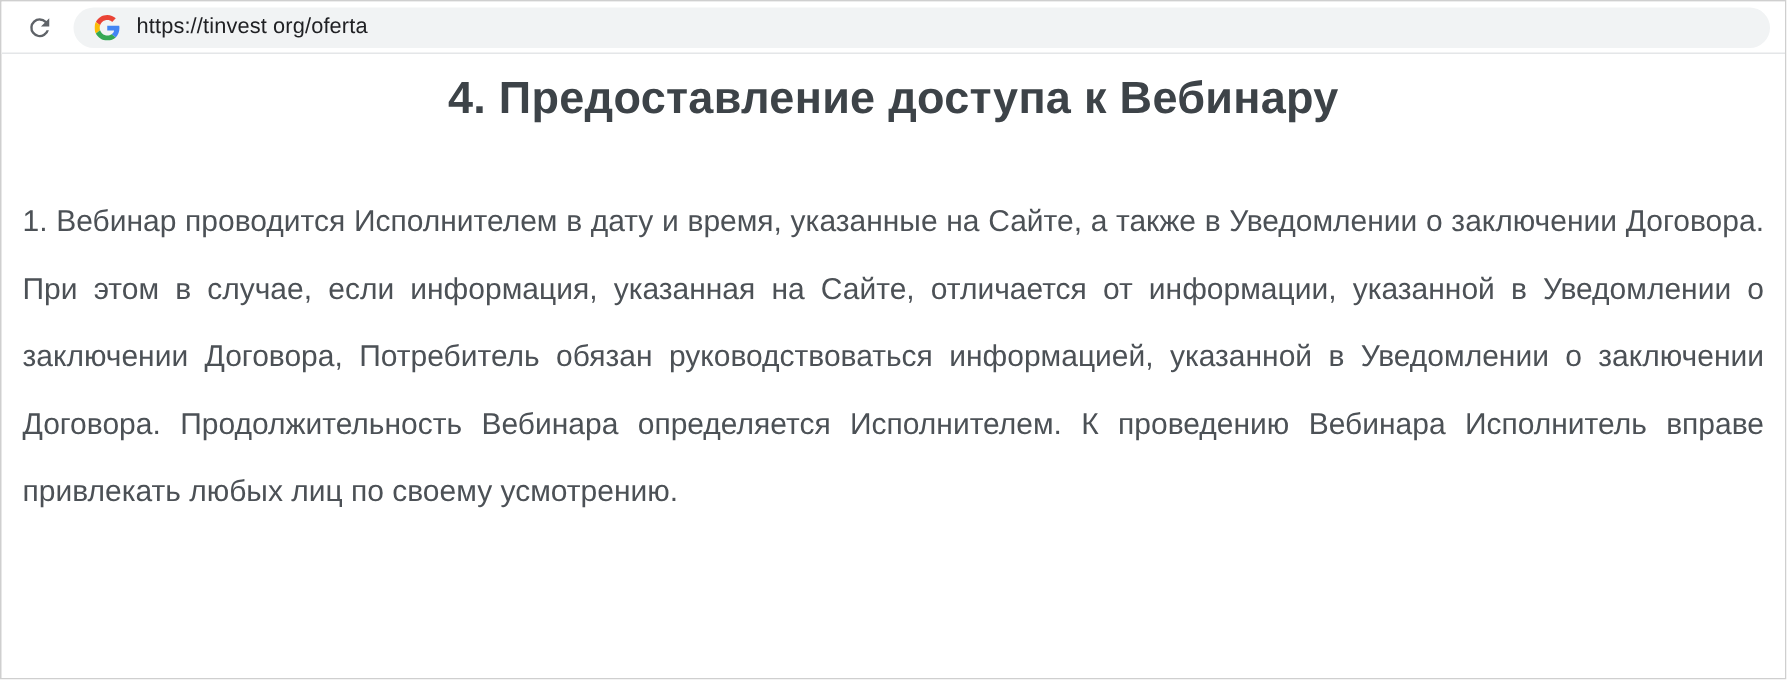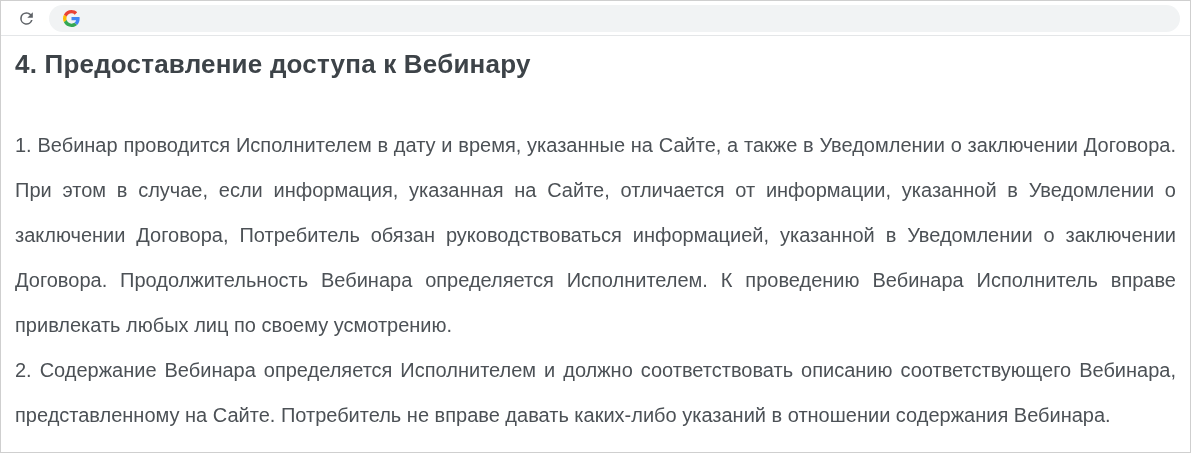--- a/index.html
+++ b/index.html
@@ -51,21 +51,22 @@
   .url-text {
     font-size: 14.5px;
     color: #202124;
     letter-spacing: 0.1px;
     white-space: nowrap;
   }
   
   .content { padding: 0 14px; }
   .page-title {
     margin-top: 13px;
-    font-size: 26px;
+    text-align: center;
+    font-size: 30px;
     font-weight: bold;
     color: #3d4348;
     letter-spacing: 0.2px;
   }
   .doc-text {
     margin-top: 43px;
     font-size: 20px;
     line-height: 45px;
     color: #4c5156;
     text-align: justify;
@@ -89,24 +90,24 @@
 
     <div class="addressbar">
       <span class="g-icon">
         <svg viewBox="0 0 48 48" style="width:17px;height:17px;display:block;">
           <path fill="#EA4335" d="M24 9.5c3.54 0 6.71 1.22 9.21 3.6l6.85-6.85C35.9 2.38 30.47 0 24 0 14.62 0 6.51 5.38 2.56 13.22l7.98 6.19C12.43 13.72 17.74 9.5 24 9.5z"></path>
           <path fill="#4285F4" d="M46.98 24.55c0-1.57-.15-3.09-.38-4.55H24v9.02h12.94c-.58 2.96-2.26 5.48-4.78 7.18l7.73 6c4.51-4.18 7.09-10.36 7.09-17.65z"></path>
           <path fill="#FBBC05" d="M10.53 28.59c-.48-1.45-.76-2.99-.76-4.59s.27-3.14.76-4.59l-7.98-6.19C.92 16.46 0 20.12 0 24c0 3.88.92 7.54 2.56 10.78l7.97-6.19z"></path>
           <path fill="#34A853" d="M24 48c6.48 0 11.93-2.13 15.89-5.81l-7.73-6c-2.15 1.45-4.92 2.3-8.16 2.3-6.26 0-11.57-4.22-13.47-9.91l-7.98 6.19C6.51 42.62 14.62 48 24 48z"></path>
         </svg>
       </span>
+      <span class="url-text">https://tinvest org/oferta</span>
     </div>
   </div>
 
   <div class="content">
     <h1 class="page-title">4. Предоставление доступа к Вебинару</h1>
     <div class="doc-text">
       <p>1. Вебинар проводится Исполнителем в дату и время, указанные на Сайте, а также в Уведомлении о заключении Договора. При этом в случае, если информация, указанная на Сайте, отличается от информации, указанной в Уведомлении о заключении Договора, Потребитель обязан руководствоваться информацией, указанной в Уведомлении о заключении Договора. Продолжительность Вебинара определяется Исполнителем. К проведению Вебинара Исполнитель вправе привлекать любых лиц по своему усмотрению.</p>
-      <p>2. Содержание Вебинара определяется Исполнителем и должно соответствовать описанию соответствующего Вебинара, представленному на Сайте. Потребитель не вправе давать каких-либо указаний в отношении содержания Вебинара.</p>
     </div>
   </div>
 
 </div>
 
 </body></html>

